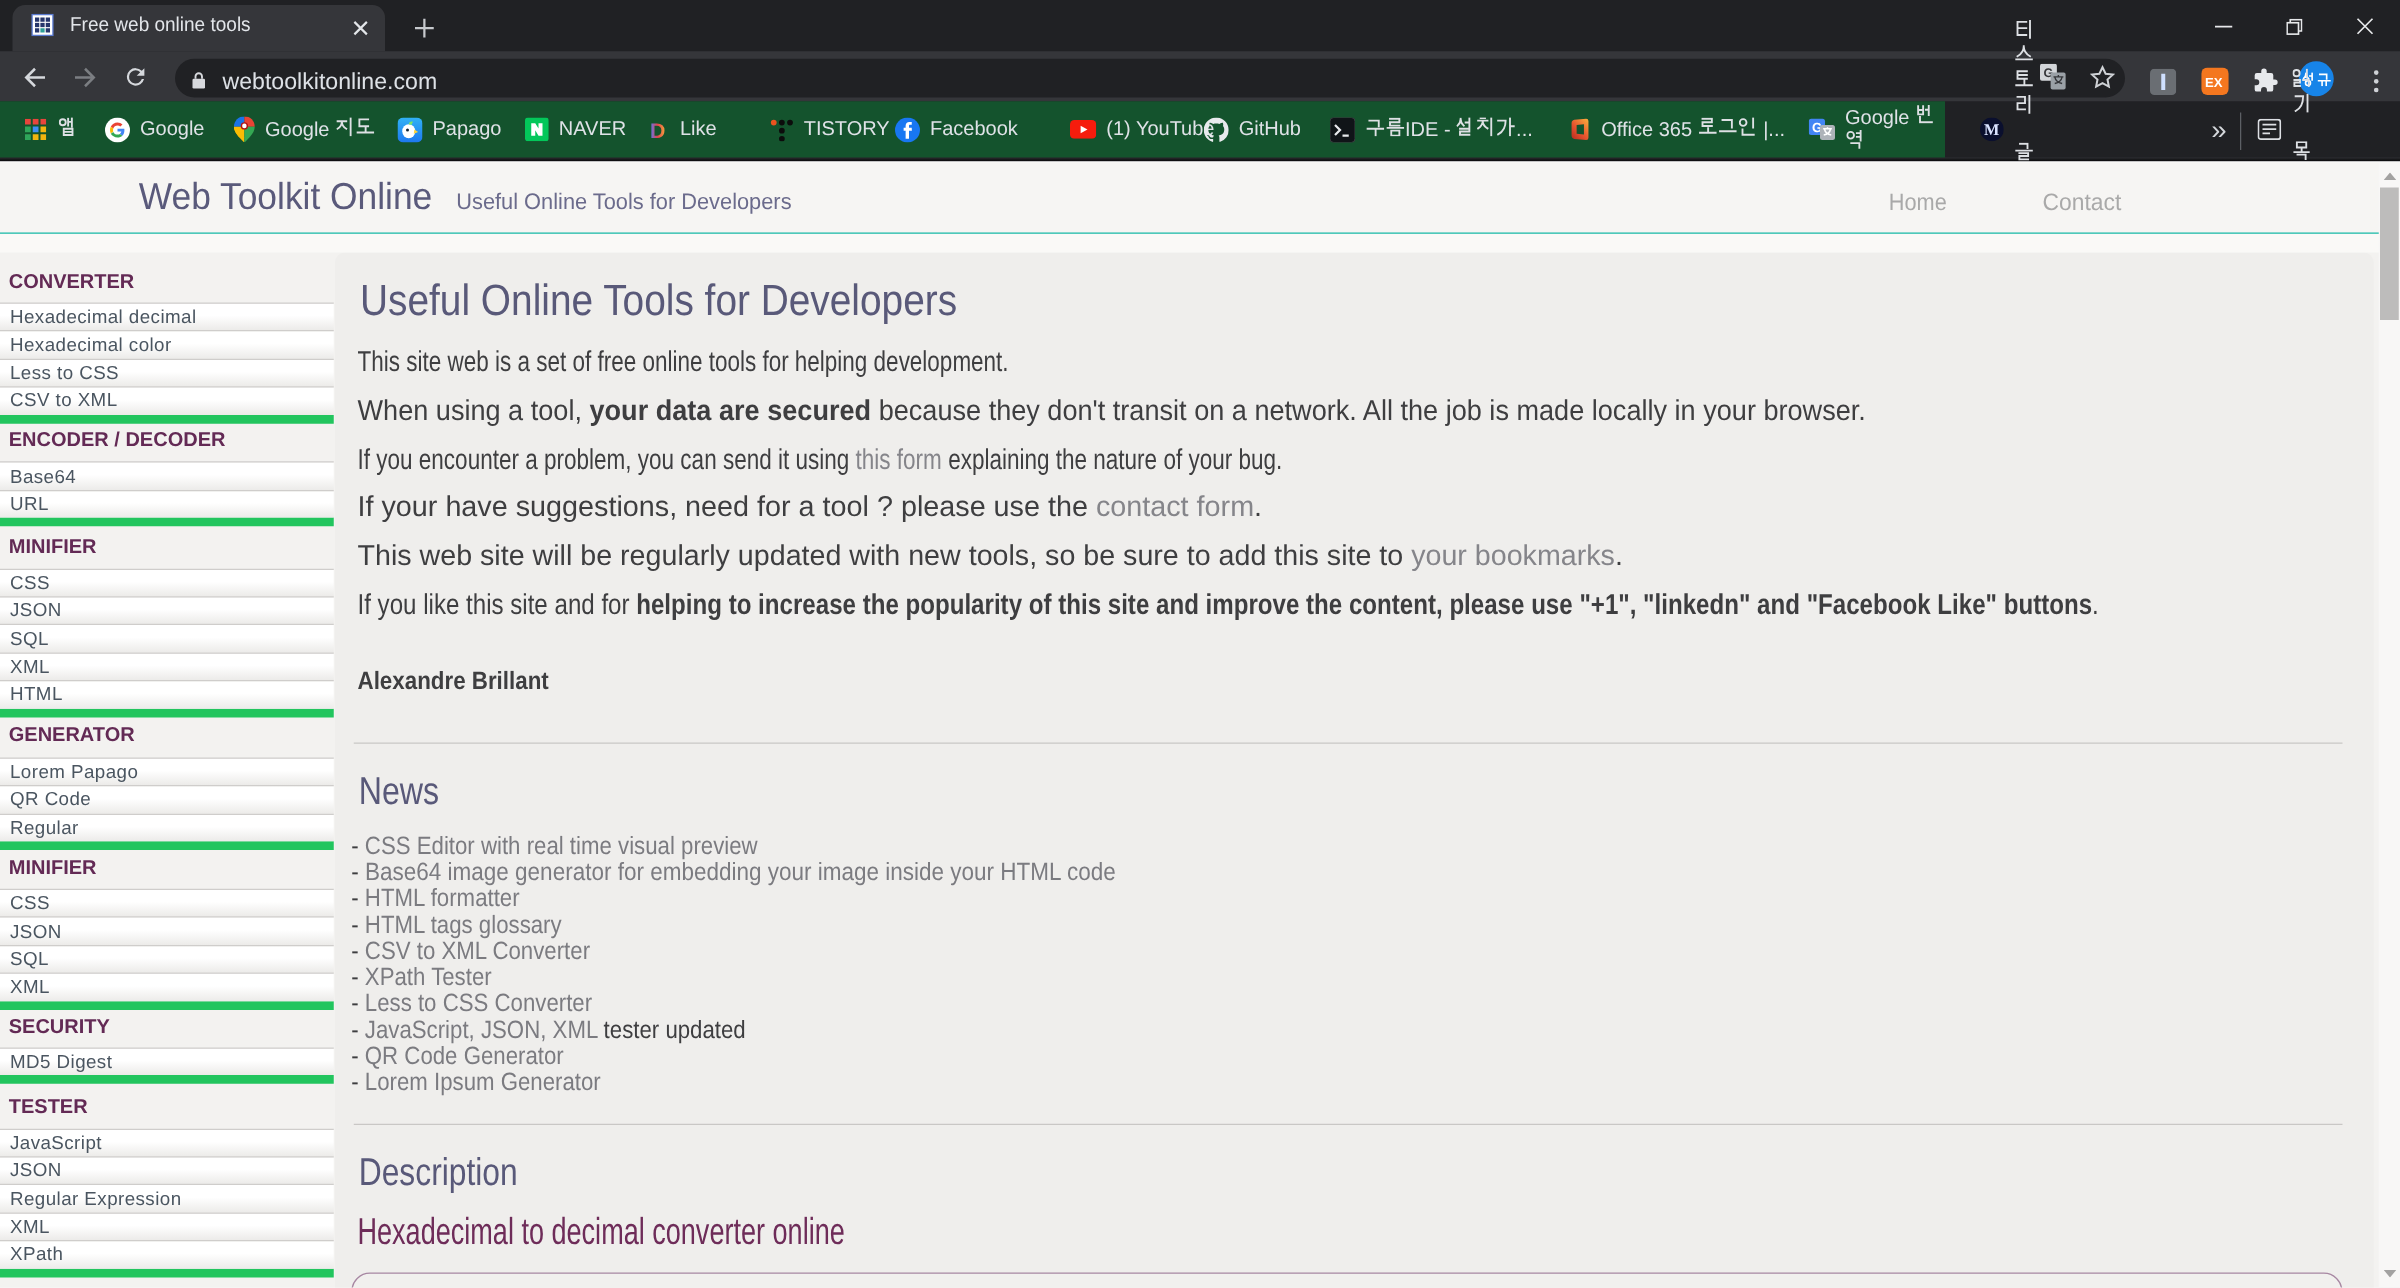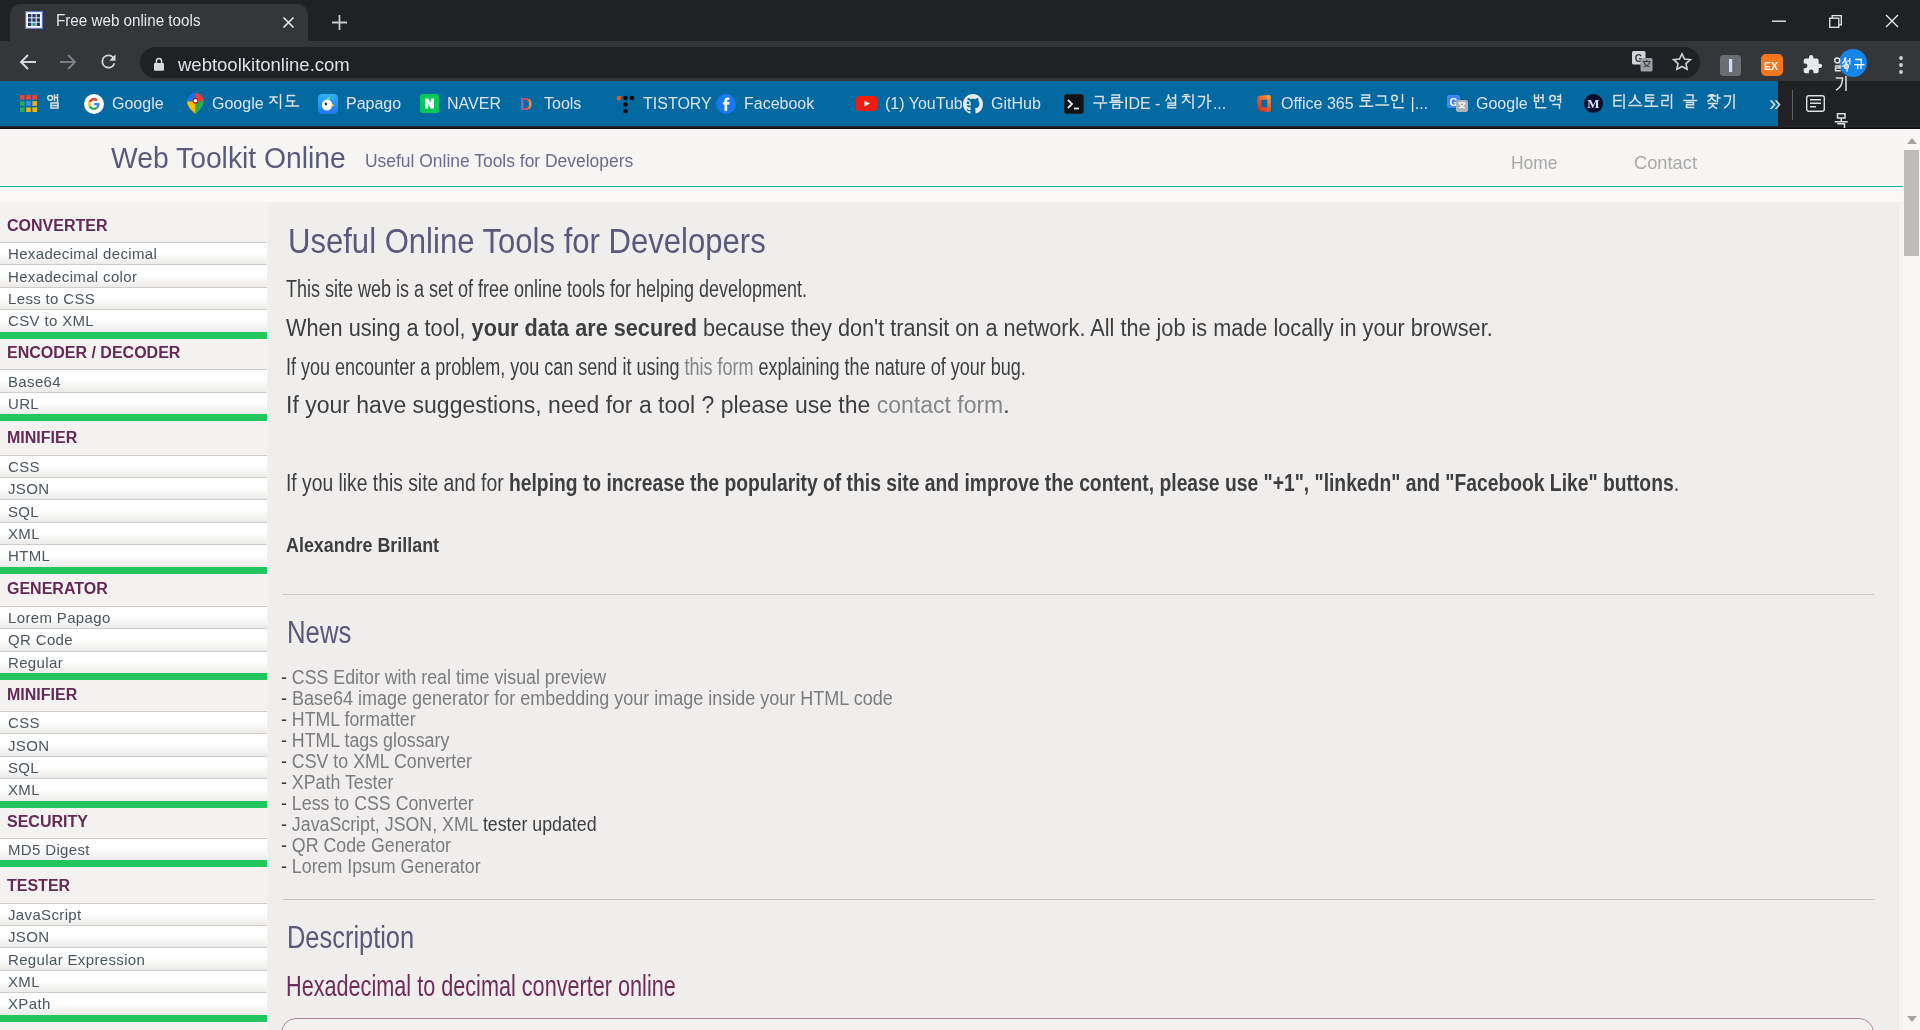--- a/index.html
+++ b/index.html
@@ -3,21 +3,21 @@
 <style>
   html,body{margin:0;padding:0;width:1920px;height:1030px;overflow:hidden;
     font-family:"Liberation Sans", sans-serif;}
   
   #chrome{position:absolute;left:0;top:0;width:1920px;height:130px;background:#202124}
   #tab{position:absolute;left:10px;top:4px;width:298px;height:37px;background:#35363a;border-radius:10px 10px 0 0}
   #tabtitle{position:absolute;left:56px;top:12px;font-size:16px;color:#e3e6ea}
   #toolbar{position:absolute;left:0;top:41px;width:1920px;height:40px;background:#35363a}
   #pill{position:absolute;left:140px;top:6px;width:1560px;height:31px;border-radius:16px;background:#202124}
   #urltext{position:absolute;left:178px;top:13.3px;font-size:18.5px;color:#dde1e6}
-  #bookmarks{position:absolute;left:0;top:81px;width:1778px;height:45px;background:#0369a1}
+  #bookmarks{position:absolute;left:0;top:81px;width:1556px;height:45px;background:#14532d}
   #chromeedge{position:absolute;left:0;top:126px;width:1920px;height:3px;background:linear-gradient(#2c2d31,#070708)}
   #chromewhite{position:absolute;left:0;top:129px;width:1920px;height:1.5px;background:#fdfdfd}
   .bk{position:absolute;top:0;height:45px;display:flex;align-items:center;font-size:16px;color:#dfe2e7}
   .bk .ic{margin-right:8px;display:flex}
   
   #page{position:absolute;left:0;top:130px;width:1920px;height:900px;background:#f3f2f0;overflow:hidden}
   #phead{position:absolute;left:0;top:0;width:1920px;height:56px;background:#f6f5f3;border-bottom:4px solid #14b8a6}
   #pband{position:absolute;left:0;top:57px;width:1920px;height:15px;background:#faf9f7}
   #card{position:absolute;left:268px;top:72px;width:1631px;height:840px;background:#efeeec;border-radius:8px}
   #sitetitle{position:absolute;left:111px;top:11px;font-size:30px;color:#5a5a7b}
@@ -245,21 +245,21 @@
             <defs>
               <linearGradient id="dg" x1="0" y1="0" x2="1" y2="0">
                 <stop offset="0" stop-color="#5A77F7"></stop>
                 <stop offset="0.5" stop-color="#E4434A"></stop>
                 <stop offset="1" stop-color="#F2A93B"></stop>
               </linearGradient>
             </defs>
             <text x="2" y="15" font-family="Liberation Sans" font-weight="bold" font-size="17" fill="url(#dg)">D</text>
           </svg>
         </span>
-        <span class="lb">Tools</span>
+        <span class="lb">Like</span>
       </div>
     <div class="bk" style="left:616px">
         <span class="ic">
           <svg width="19" height="19" viewBox="0 0 19 19">
             <circle cx="3" cy="4" r="2.3" fill="#EB531F"></circle>
             <circle cx="9.5" cy="4" r="2.3" fill="#0c0c0c"></circle>
             <circle cx="16" cy="4" r="2.3" fill="#0c0c0c"></circle>
             <circle cx="9.5" cy="10.5" r="2.3" fill="#0c0c0c"></circle>
             <circle cx="9.5" cy="17" r="2.3" fill="#0c0c0c"></circle>
           </svg>
@@ -493,20 +493,21 @@
       <div class="mi">JSON</div>
       <div class="mi">Regular Expression</div>
       <div class="mi">XML</div>
       <div class="mi">XPath</div>
     </div>
   <div class="ct" id="h1" style="left:288px;top:91px"><span class="sx" style="transform:scaleX(0.8875)">Useful Online Tools for Developers</span></div>
   <p class="ct para" style="left:286px;top:145.7px"><span class="sx" style="transform:scaleX(0.782)">This site web is a set of free online tools for helping development.</span></p>
   <p class="ct para" style="left:286px;top:184.6px"><span class="sx" style="transform:scaleX(0.9425)">When using a tool, <b>your data are secured</b> because they don't transit on a network. All the job is made locally in your browser.</span></p>
   <p class="ct para" style="left:286px;top:223.5px"><span class="sx" style="transform:scaleX(0.783)">If you encounter a problem, you can send it using <a>this form</a> explaining the nature of your bug.</span></p>
   <p class="ct para" style="left:286px;top:262.4px"><span class="sx" style="transform:scaleX(1)">If your have suggestions, need for a tool ? please use the <a>contact form</a>.</span></p>
+  <p class="ct para" style="left:286px;top:301.3px"><span class="sx" style="transform:scaleX(0.996)">This web site will be regularly updated with new tools, so be sure to add this site to <a>your bookmarks</a>.</span></p>
   <p class="ct para" style="left:286px;top:340.2px"><span class="sx" style="transform:scaleX(0.8386)">If you like this site and for <b>helping to increase the popularity of this site and improve the content, please use "+1", "linkedn" and "Facebook Like" buttons</b>.</span></p>
   <p class="ct li" style="left:286px;top:403.5px"><span class="sx" style="transform:scaleX(0.894)"><b>Alexandre Brillant</b></span></p>
   <div class="hr" style="left:283px;top:464.4px;width:1591px"></div>
   <div class="ct h2" style="left:286.5px;top:484.9px"><span class="sx" style="transform:scaleX(0.83)">News</span></div>
   <div class="ct li" style="left:281px;top:536.2px"><span class="sx" style="transform:scaleX(0.889)">- <a>CSS Editor with real time visual preview</a></span></div>
   <div class="ct li" style="left:281px;top:557.2px"><span class="sx" style="transform:scaleX(0.9)">- <a>Base64 image generator for embedding your image inside your HTML code</a></span></div>
   <div class="ct li" style="left:281px;top:578.2px"><span class="sx" style="transform:scaleX(0.889)">- <a>HTML formatter</a></span></div>
   <div class="ct li" style="left:281px;top:599.2px"><span class="sx" style="transform:scaleX(0.889)">- <a>HTML tags glossary</a></span></div>
   <div class="ct li" style="left:281px;top:620.2px"><span class="sx" style="transform:scaleX(0.889)">- <a>CSV to XML Converter</a></span></div>
   <div class="ct li" style="left:281px;top:641.2px"><span class="sx" style="transform:scaleX(0.889)">- <a>XPath Tester</a></span></div>

